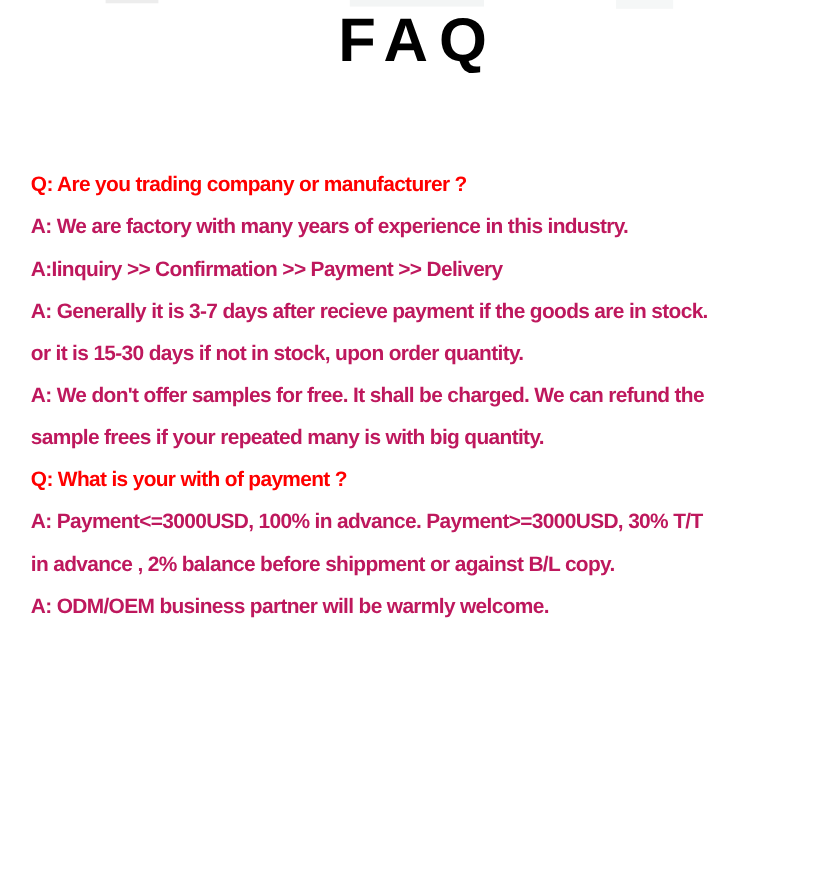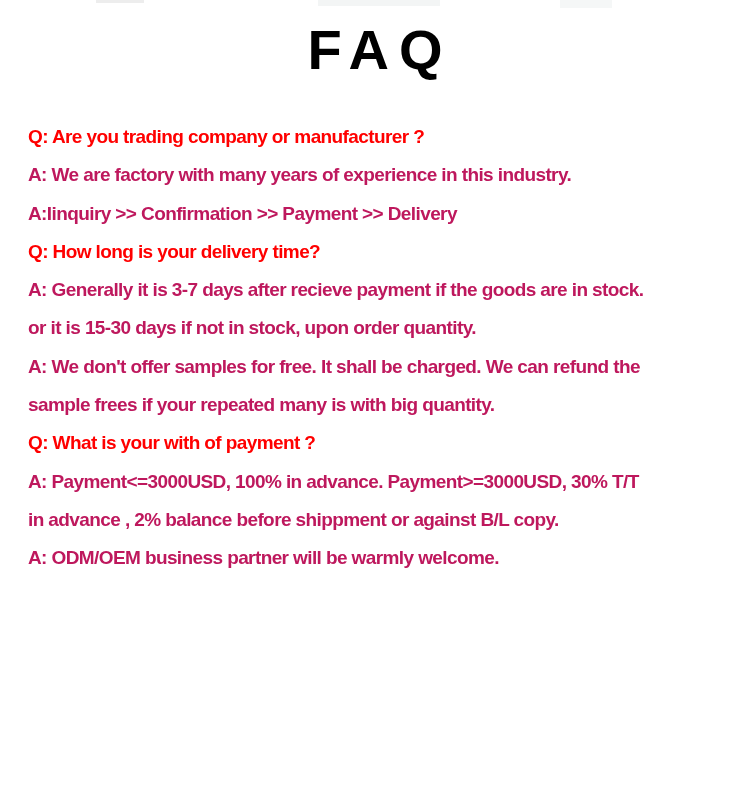--- a/index.html
+++ b/index.html
@@ -9,34 +9,34 @@
   }
   .page {
     position: relative;
     width: 750px;
     height: 805px;
     background: #ffffff;
     overflow: hidden;
     font-family: "Liberation Sans", "DejaVu Sans", sans-serif;
   }
   .faq-title {
-    margin: 18px;
+    margin: 4px;
     padding-top: 2px;
     height: 60px;
     line-height: 60px;
     text-align: center;
     font-size: 56px;
     font-weight: 700;
     letter-spacing: 10px;
     color: #000000;
     
     text-indent: 10px;
   }
   .faq-body {
-    margin-top: 38px;
+    margin-top: 84px;
     padding-left: 28px;
     padding-right: 4px;
   }
   .line {
     height: 38.3px;
     line-height: 38.3px;
     font-size: 19px;
     font-weight: 700;
     letter-spacing: -0.6px;
     white-space: nowrap;
@@ -63,21 +63,20 @@
 
   <h1 class="faq-title">FAQ</h1>
 
   <div class="faq-body">
 
     <div class="line q">Q: Are you trading company or manufacturer ?</div>
     <div class="line a">A: We are factory with many years of experience in this industry.</div>
 
     <div class="line a">A:Iinquiry &gt;&gt; Confirmation &gt;&gt; Payment &gt;&gt; Delivery</div>
 
-    <div class="line q">Q: How long is your delivery time?</div>
     <div class="line a">A: Generally it is 3-7 days after recieve payment if the goods are in stock.</div>
     <div class="line a">or it is 15-30 days if not in stock, upon order quantity.</div>
 
     <div class="line a">A: We don't offer samples for free. It shall be charged. We can refund the</div>
     <div class="line a">sample frees if your repeated many is with big quantity.</div>
 
     <div class="line q">Q: What is your with of payment ?</div>
     <div class="line a">A: Payment&lt;=3000USD, 100% in advance. Payment&gt;=3000USD, 30% T/T</div>
     <div class="line a">in advance , 2% balance before shippment or against B/L copy.</div>
 

